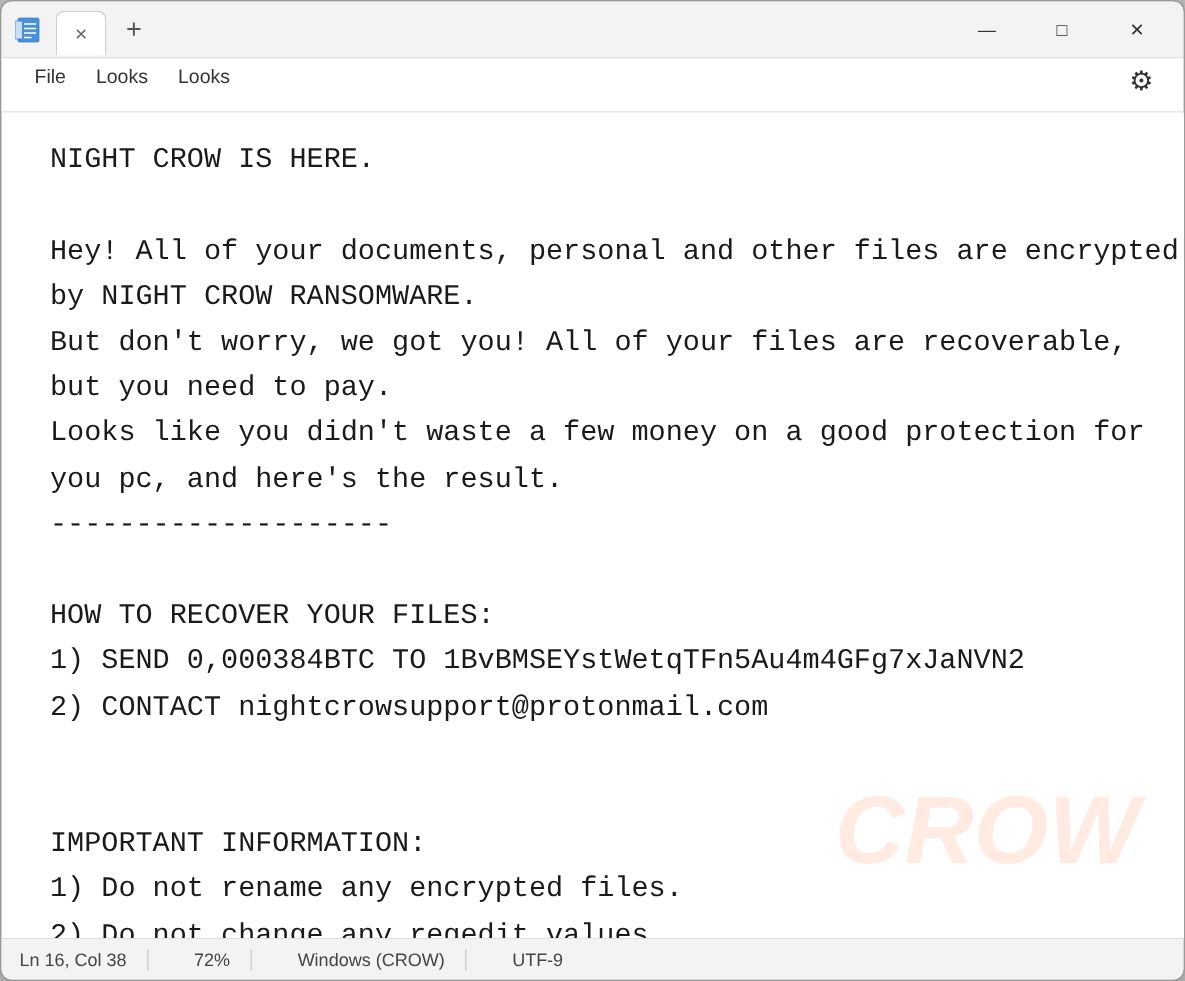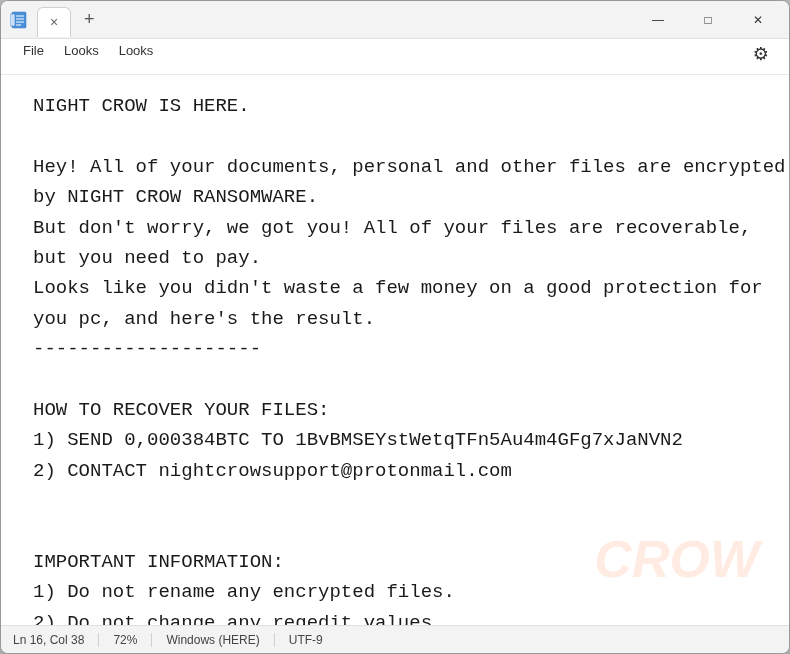--- a/index.html
+++ b/index.html
@@ -156,39 +156,39 @@
       color: #1a1a1a;
       white-space: pre;
       margin-left: 12px;
     }
 
     
     .watermark {
       position: absolute;
       bottom: 40px;
       right: 30px;
-      font-size: 52px;
+      font-size: 64px;
       font-weight: 900;
       color: rgba(255, 120, 60, 0.15);
       font-style: italic;
       user-select: none;
       pointer-events: none;
       line-height: 1;
     }
 
     
     .statusbar {
       display: flex;
       align-items: center;
       height: 28px;
       background: #f3f3f3;
       border-top: 1px solid #e0e0e0;
       padding: 0 12px;
       flex-shrink: 0;
-      gap: 0;
+      gap: 16px;
     }
 
     .status-item {
       font-size: 12px;
       color: #444;
       padding: 0 14px;
       border-right: 1px solid #d0d0d0;
     }
 
     .status-item:first-child {
@@ -255,17 +255,17 @@
 IMPORTANT INFORMATION:
 1) Do not rename any encrypted files.
 2) Do not change any regedit values.
 3) Do not try to decrypt by yourself.</pre>
     <div class="watermark">CROW</div>
   </div>
 
   <div class="statusbar">
     <span class="status-item">Ln 16, Col 38</span>
     <span class="status-item">72%</span>
-    <span class="status-item">Windows (HERE)</span>
+    <span class="status-item">Windows (CROW)</span>
     <span class="status-item">UTF-9</span>
   </div>
 
 </div>
 
 </body></html>

